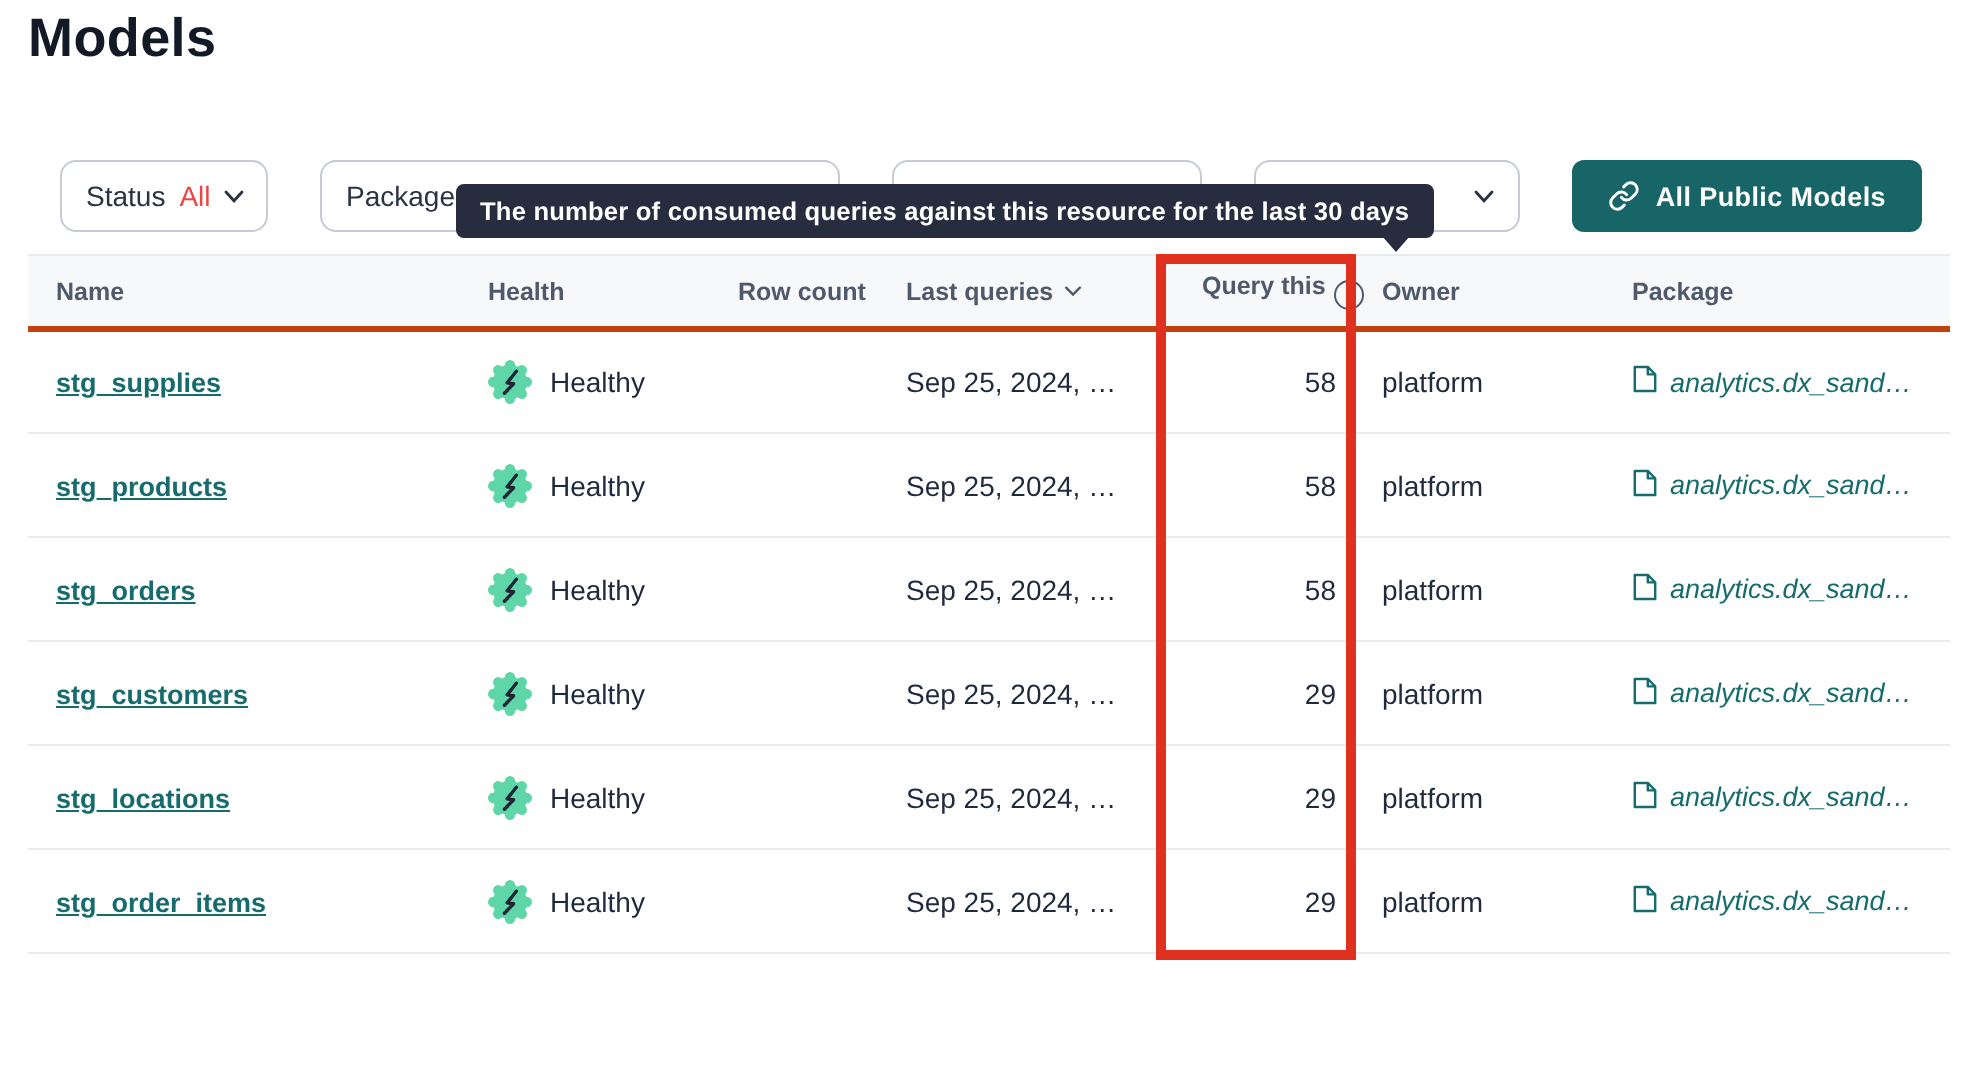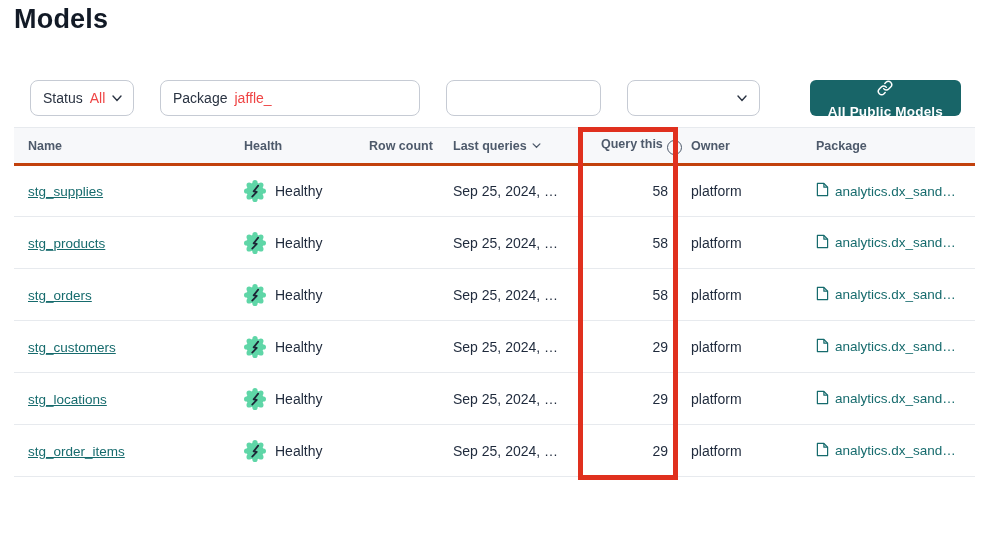--- a/index.html
+++ b/index.html
@@ -36,21 +36,21 @@
   .chip-status { width:104px; }
   .chip-package { width:260px; }
   .chip-3 { width:155px; }
   .chip-4 { width:133px; justify-content:flex-end; }
   .chev svg { display:block; }
   .toolbar .spacer { flex:1 1 auto; }
   .btn-public {
     height:36px; border:none; border-radius:6px; cursor:pointer;
     background:#186568; color:#fff; font-family:"Liberation Sans",sans-serif;
     font-size:13.5px; font-weight:700; letter-spacing:.2px;
-    display:flex; align-items:center; gap:8px; padding:0 18px;flex-direction:column;
+    display:flex; align-items:center; gap:8px; padding:0 18px;
   }
   .btn-public svg { display:block; }
 
   
   .tooltip {
     position:absolute; left:228px; top:92px; z-index:20;
     background:#272d3f; color:#fff; border-radius:4px;
     font-size:12.8px; font-weight:700; letter-spacing:.1px;
     padding:6px 12px; white-space:nowrap;
   }
@@ -74,27 +74,27 @@
   thead th.num { text-align:right; padding-right:22px; }
   thead th.q   { text-align:right; padding-right:9px; }
   tbody td {
     height:52px; border-bottom:1px solid #e7eaee; font-size:14px;
     padding:0 10px 0 14px; white-space:nowrap; overflow:hidden;
     vertical-align:middle; color:#1f2a3c;
   }
   td.num { text-align:right; padding-right:22px; }
   td.q   { text-align:right; padding-right:9px; }
   a.model-link {
-    color:#166b6d; font-weight:400; text-decoration:underline;
+    color:#166b6d; font-weight:700; text-decoration:underline;
     font-size:13.5px; cursor:pointer;
   }
   .health-cell { display:flex; align-items:center; gap:9px; }
   .hicon { width:22px; height:22px; display:inline-block; }
   .rel-cell { display:flex; align-items:center; gap:6px; color:#166b6d; }
-  a.rel-link { color:#166b6d; text-decoration:none; font-size:13.5px; cursor:pointer; }
+  a.rel-link { color:#166b6d; text-decoration:none; font-size:13.5px; cursor:pointer;font-style:italic; }
   .info-i {
     display:inline-flex; align-items:center; justify-content:center;
     width:15px; height:15px; border:1px solid #4e5a6b; border-radius:50%;
     font-size:10px; font-style:italic; font-weight:700; color:#4e5a6b;
     vertical-align:-3px; margin-left:4px; font-family:"Liberation Serif",serif;
   }
   .sort-ic { margin-left:5px; vertical-align:1px; }
 
   
   .highlight-rect {
@@ -136,20 +136,24 @@
       <span>
         <svg width="16" height="16" viewBox="0 0 24 24" fill="none" stroke="#ffffff" stroke-width="2.2" stroke-linecap="round" stroke-linejoin="round">
           <path d="M10 13a5 5 0 0 0 7.54.54l3-3a5 5 0 0 0-7.07-7.07l-1.72 1.71"></path>
           <path d="M14 11a5 5 0 0 0-7.54-.54l-3 3a5 5 0 0 0 7.07 7.07l1.71-1.71"></path>
         </svg>
       </span>
       <span>All Public Models</span>
     </button>
   </div>
 
+  <div class="tooltip">
+    <span>The number of consumed queries against this resource for the last 30 days</span>
+    <span class="arrow"></span>
+  </div>
 
   <div class="table-wrap">
     <table>
       <colgroup>
           <col class="c1">
           <col class="c2">
           <col class="c3">
           <col class="c4">
           <col class="c5">
           <col class="c6">

